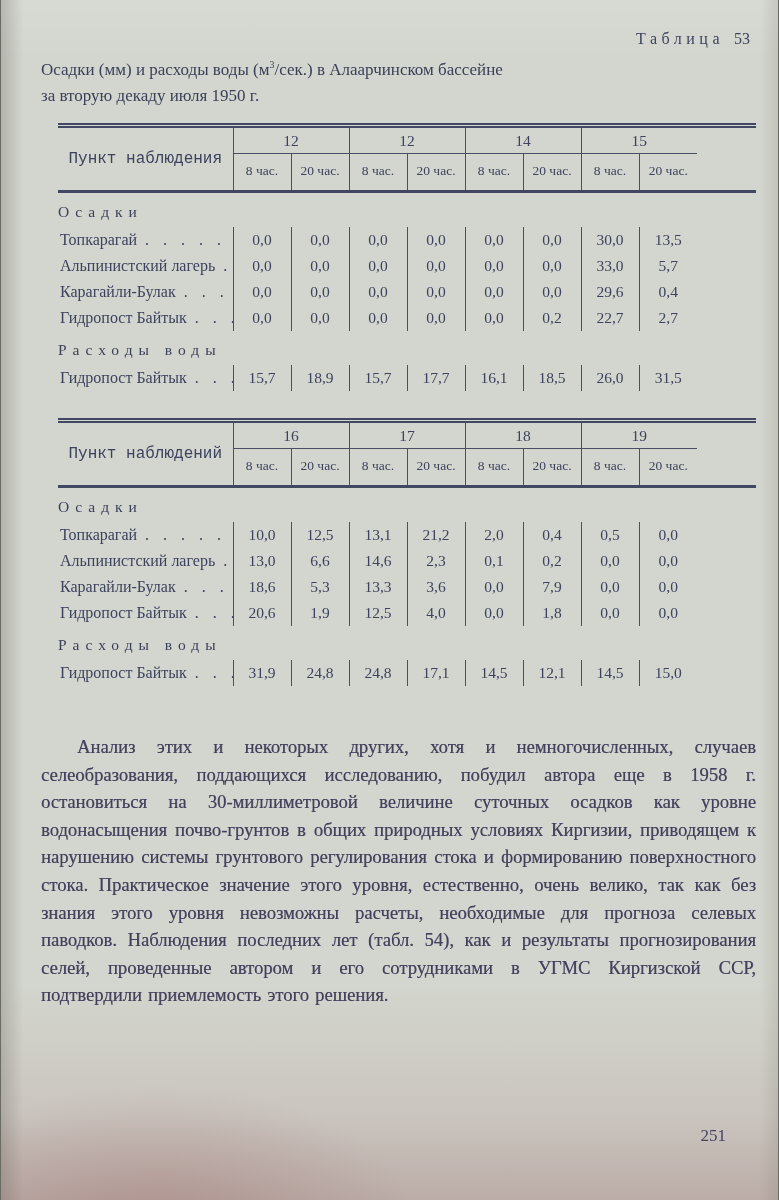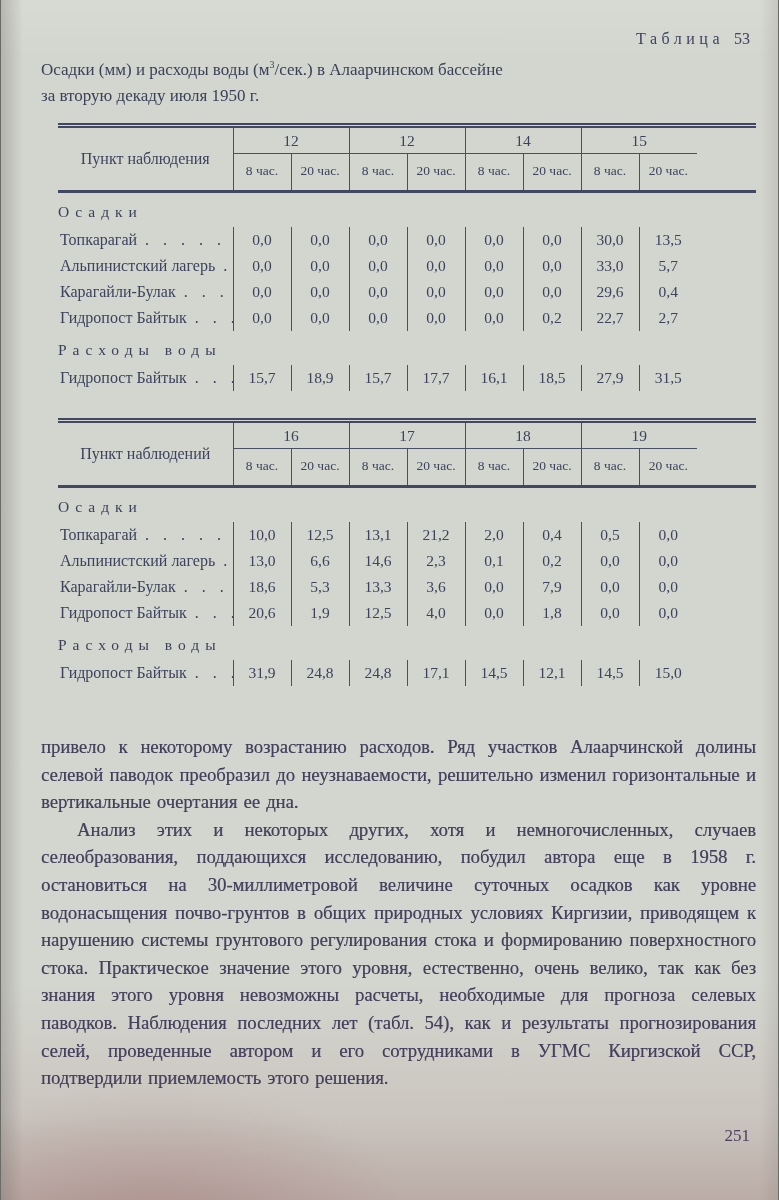--- a/index.html
+++ b/index.html
@@ -40,21 +40,21 @@
     border-collapse:collapse;
     table-layout:fixed;
     width:698px;
     margin:15px 0 0 57px;
     border-top:5px double #424763;
     color:#3d425e;
   }
   table.tbl + table.tbl { margin-top:27px; }
   .tbl thead { border-bottom:3px solid #424763; }
   .tbl th { font-weight:normal;margin-left:16px; }
-  .tbl th.stub { font-size:16px; text-align:center; padding:0 4px; }
+  .tbl th.stub { font-size:16px; text-align:center; padding:0 4px;font-family:Liberation Mono, monospace; }
   .tbl th.date {
     font-size:15.5px; text-align:center;
     border-left:1px solid #4a4f68;
     border-bottom:1px solid #4a4f68;
     padding:4px 0 3px 0;
   }
   .tbl th.hour {
     font-size:13.5px; text-align:center;
     border-left:1px solid #4a4f68;
     padding:9px 0 11px 0;
@@ -86,21 +86,21 @@
     line-height:27.6px;
     text-align:justify;
     color:#443f5d;
     word-spacing:1.5px;
     text-shadow:0.4px 0 0 rgba(68,63,93,.55);
   }
   .bodytext p { margin:0; }
   .bodytext p.indent { text-indent:36px; }
   .pagenum {
     position:absolute;
-    top:1126px; right:28px;
+    top:1126px; right:52px;
     font-size:17px;
     color:#474363;
   }
 </style>
 </head>
 <body>
 
 <div class="page">
 
   <div class="caption">
@@ -201,21 +201,21 @@
           <td class="sect" colspan="10">Расходы воды</td>
         </tr>
         <tr class="data">
           <td class="lbl"><span>Гидропост Байтык</span><span class="dots">. . . .</span></td>
           <td class="val">15,7</td>
           <td class="val">18,9</td>
           <td class="val">15,7</td>
           <td class="val">17,7</td>
           <td class="val">16,1</td>
           <td class="val">18,5</td>
-          <td class="val">27,9</td>
+          <td class="val">26,0</td>
           <td class="val">31,5</td>
           <td class="fill"></td>
         </tr>
       </tbody>
   </table>
 
   <table class="tbl">
     <colgroup>
       <col style="width:175px">
       <col style="width:58px">
@@ -312,19 +312,18 @@
           <td class="val">14,5</td>
           <td class="val">12,1</td>
           <td class="val">14,5</td>
           <td class="val">15,0</td>
           <td class="fill"></td>
         </tr>
       </tbody>
   </table>
 
   <div class="bodytext">
-    <p>привело к некоторому возрастанию расходов. Ряд участков Алаарчинской долины селевой паводок преобразил до неузнаваемости, решительно изменил горизонтальные и вертикальные очертания ее дна.</p>
     <p class="indent">Анализ этих и некоторых других, хотя и немногочисленных, случаев селеобразования, поддающихся исследованию, побудил автора еще в 1958 г. остановиться на 30-миллиметровой величине суточных осадков как уровне водонасыщения почво-грунтов в общих природных условиях Киргизии, приводящем к нарушению системы грунтового регулирования стока и формированию поверхностного стока. Практическое значение этого уровня, естественно, очень велико, так как без знания этого уровня невозможны расчеты, необходимые для прогноза селевых паводков. Наблюдения последних лет (табл. 54), как и результаты прогнозирования селей, проведенные автором и его сотрудниками в УГМС Киргизской ССР, подтвердили приемлемость этого решения.</p>
   </div>
 
   <div class="pagenum">251</div>
 
 </div>
 
 </body></html>

